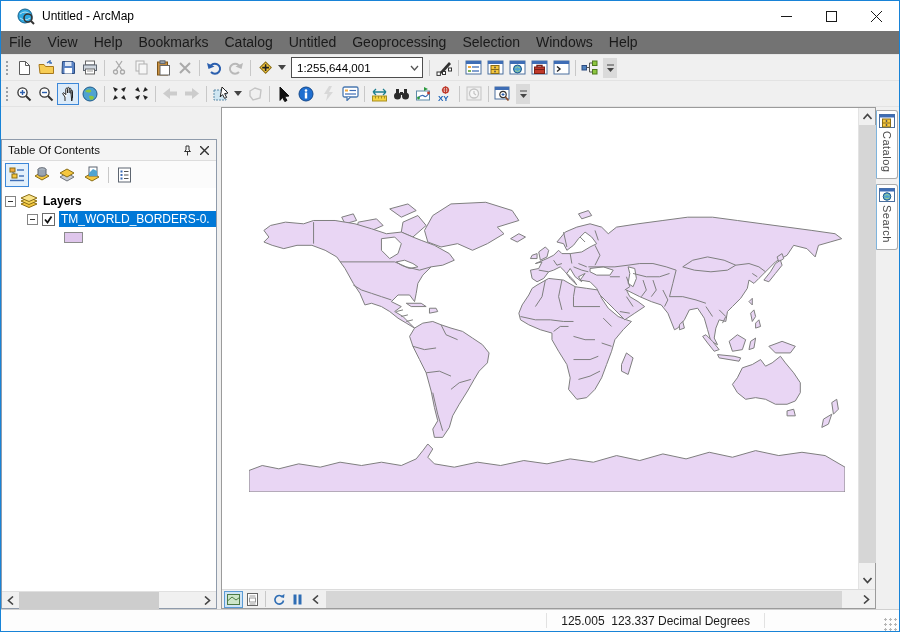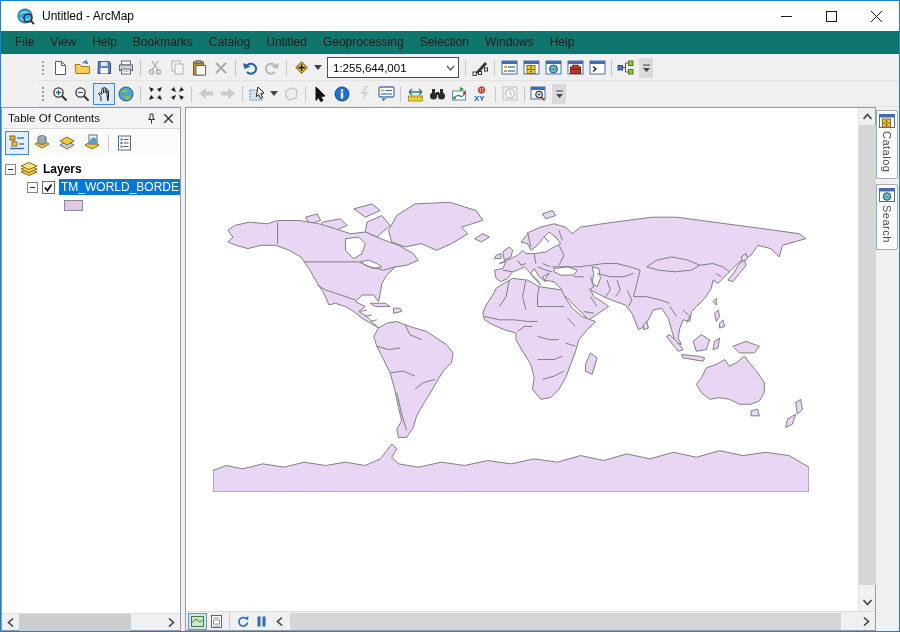--- a/index.html
+++ b/index.html
@@ -6,40 +6,40 @@
   html,body { width:900px; height:632px; font-family:"Liberation Sans",sans-serif; background:#fff; overflow:hidden; }
   .window { width:900px; height:632px; border:1px solid #1883d7; display:flex; flex-direction:column; background:#f0f0f0; }
 
   
   .titlebar { height:30px; background:#fff; display:flex; align-items:center; padding-left:16px; flex:0 0 auto; }
   .title-text { font-size:12px; color:#000; margin-left:7px; }
   .tb-spacer { flex:1; }
   .winbtn { width:45px; height:30px; display:flex; align-items:center; justify-content:center; }
 
   
-  .menubar { height:24px; background:#0f766e; display:flex; align-items:center; padding-left:6px; font-size:12px; color:#1a1a1a; flex:0 0 auto; border-bottom:1px solid #e6e6e6; }
+  .menubar { height:24px; background:#737373; display:flex; align-items:center; padding-left:0; font-size:14px; color:#1a1a1a; flex:0 0 auto; border-bottom:1px solid #e6e6e6; }
   .menu-item { padding:0 8px; line-height:23px; }
 
   
-  .toolbar { height:26px; background:#f0f0f0; display:flex; align-items:center; flex:0 0 auto; border-bottom:1px solid #e3e3e3;margin-left:36px; }
+  .toolbar { height:26px; background:#f0f0f0; display:flex; align-items:center; flex:0 0 auto; border-bottom:1px solid #e3e3e3; }
   .grip { width:5px; height:18px; margin:0 4px 0 3px; background-image:radial-gradient(circle,#9aa0a6 1px,transparent 1.2px); background-size:4px 4px; background-position:1px 1px; }
   .tbtn { width:22px; height:22px; display:flex; align-items:center; justify-content:center; border:1px solid transparent; }
   .tbtn.active { border:1px solid #3c87d8; background:#dcebf9; }
   .tsep { width:1px; height:16px; background:#c8c8c8; margin:0 3px; }
   .grayed { opacity:.45; filter:grayscale(1); }
   .combo { width:132px; height:21px; border:1px solid #4d4d4d; background:#fff; display:flex; align-items:center; font-size:11.5px; margin:0 3px; }
   .combo .val { flex:1; padding-left:5px; white-space:nowrap; overflow:hidden; }
   .combo .dd { width:16px; display:flex; justify-content:center; }
   .overflow-btn { width:14px; height:20px; background:#dadada; display:flex; flex-direction:column; align-items:center; justify-content:center; margin-left:2px; }
 
   
   .main { flex:1; display:flex; min-height:0; background:#f0f0f0; }
 
   
-  .toc { width:180px; display:flex; flex-direction:column; border:1px solid #8f9bab; background:#b91c1c; }
+  .toc { width:216px; display:flex; flex-direction:column; border:1px solid #8f9bab; background:#b91c1c;margin-top:32px; }
   .toc-header { height:21px; background:#f4f4f4; border-bottom:1px solid #ddd; display:flex; align-items:center; padding:0 3px 0 6px; font-size:11.5px; color:#111; }
   .toc-hbtn { width:17px; height:17px; display:flex; align-items:center; justify-content:center; }
   .toc-toolbar { height:27px; display:flex; align-items:center; padding-left:3px; background:#fbfbfb; }
   .toc-tbtn { width:24px; height:24px; display:flex; align-items:center; justify-content:center; border:1px solid transparent; margin-right:1px; }
   .toc-tbtn.active { border:1px solid #3c87d8; background:#e3f0fb; }
   .toc-tree { flex:1; background:#fff; font-size:12px; color:#000; padding-top:4px; overflow:hidden; }
   .tree-row { height:18px; display:flex; align-items:center; }
   .expander { width:11px; height:11px; border:1px solid #848484; background:#fff; position:relative; flex:0 0 auto; }
   .expander::after { content:""; position:absolute; left:2px; top:4.5px; width:5px; height:1px; background:#333; }
   .cb { width:13px; height:13px; border:1px solid #6b6b6b; background:#fff; display:flex; align-items:center; justify-content:center; flex:0 0 auto; }
@@ -699,14 +699,22 @@
             <rect x="0.5" y="0.5" width="15" height="13" fill="#fff" stroke="#4a6f9e"></rect>
             <rect x="0.5" y="0.5" width="15" height="3" fill="#3e6db5"></rect>
             <circle cx="8" cy="8.5" r="3.8" fill="#4fa3d1" stroke="#1f5a8a"></circle>
             <path d="M5.5,7.5 q2.5,-2 5,0 M5.5,9.8 q2.5,1.8 5,0" fill="none" stroke="#9fd08f"></path>
           </svg>
         <span class="vtext">Search</span>
       </div>
     </div>
   </div>
 
+  <div class="statusbar">
+    <div class="sb-fill"></div>
+    <div class="sb-sep"></div>
+    <div class="sb-coords">125.005  123.337 Decimal Degrees</div>
+    <div class="sb-sep"></div>
+    <div class="sb-right"></div>
+    <div class="sb-grip"></div>
+  </div>
 
 </div>
 
 </body></html>

